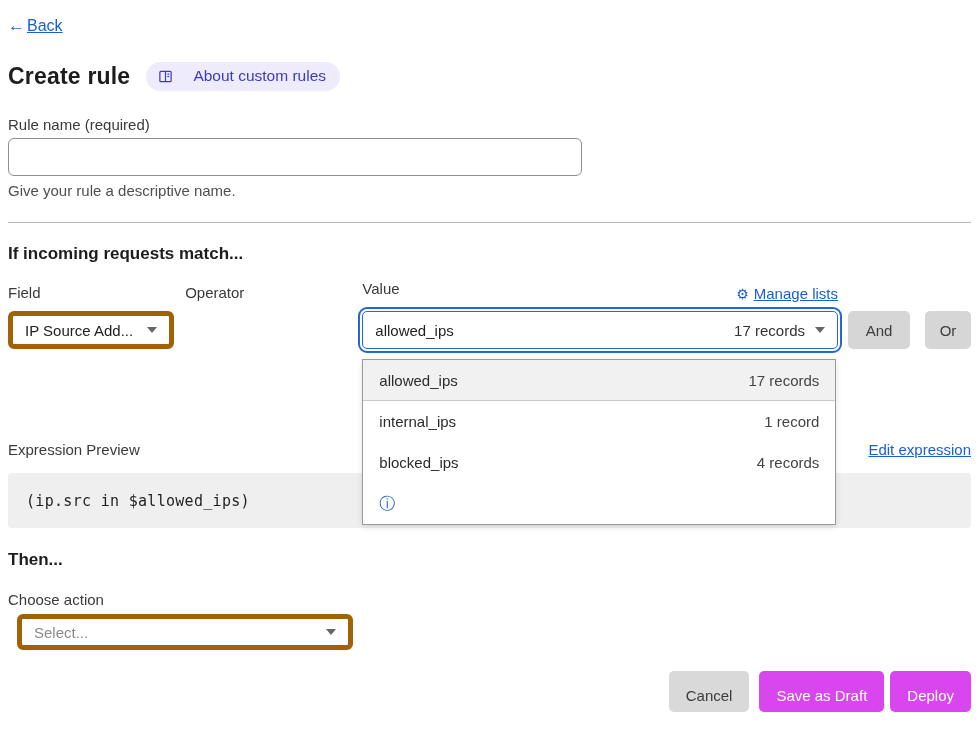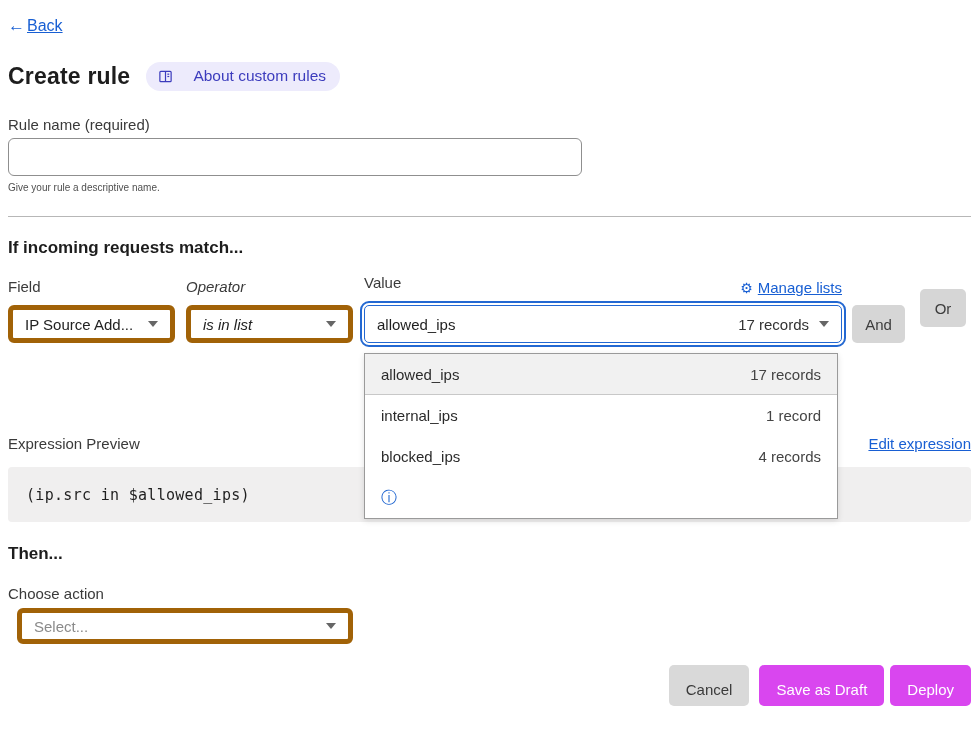--- a/index.html
+++ b/index.html
@@ -22,50 +22,50 @@
   .page-title { font-size: 23px; font-weight: 700; color: #1d1d1d; letter-spacing: .2px; }
   .about-badge { display: inline-flex; align-items: center; gap: 20px; background: #edebfc; color: #3c3cbd;
     border-radius: 15px; padding: 5px 14px 6px 12px; font-size: 15.5px; cursor: pointer; }
   .about-badge svg { display: block; }
 
   
   .field-label { font-size: 15px; color: #3a3a3a; }
   .rule-name-label { margin-top: 25px; }
   .rule-name-input { margin-top: 5px; width: 574px; height: 38px; border: 1px solid #8f8f8f; border-radius: 6px;
     font-family: "Liberation Sans", sans-serif; font-size: 15px; padding: 0 12px; color: #1f1f1f; display: block; outline: none; }
-  .helper-text { margin-top: 6px; font-size: 10px; color: #4f4f4f; }
+  .helper-text { margin-top: 6px; font-size: 15px; color: #4f4f4f; }
 
   hr.divider { margin-top: 23px; border: none; border-top: 1px solid #b7b7b7; }
 
   .section-heading { margin-top: 21px; font-size: 17px; font-weight: 700; color: #1d1d1d; }
 
   
   .controls-row { display: flex; margin-top: 20px; align-items: flex-start; }
   .col { display: flex; flex-direction: column; }
   .col-field { width: 167px; margin-right: 11px; }
-  .col-operator { width: 167px; margin-right: 11px; font-style: italic; }
+  .col-operator { width: 167px; margin-right: 11px; }
   .col-value { width: 478px; position: relative; }
   .col .field-label { margin-bottom: 8px; height: 19px; }
   .value-label-row { display: flex; justify-content: space-between; align-items: center; margin-bottom: 8px; height: 19px; }
   .manage-lists { display: inline-flex; align-items: center; gap: 5px; color: #185fd3; font-size: 15px; cursor: pointer; }
   .manage-lists .gear { font-size: 14px; text-decoration: none; }
   .manage-lists .link-text { text-decoration: underline; }
 
   .select-box { height: 38px; border: 5px solid #a16207; border-radius: 6px; background: #fff;
     display: flex; align-items: center; justify-content: space-between; padding: 0 12px; font-size: 15px; color: #222; cursor: pointer; }
   .caret { width: 0; height: 0; border-left: 5px solid transparent; border-right: 5px solid transparent; border-top: 6px solid #666; flex: none; margin-left: 10px; }
 
   .value-combo { height: 38px; border: 1px solid #2368d2; border-radius: 5px; outline: 2px solid #2368d2; outline-offset: 2px;
     background: #fff; display: flex; align-items: center; justify-content: space-between; padding: 0 12px; font-size: 15px; cursor: pointer; }
   .value-combo .combo-right { display: flex; align-items: center; color: #333; }
 
   .andor { display: flex; margin-left: 10px; align-self: flex-end; }
   .btn { font-family: "Liberation Sans", sans-serif; font-size: 15px; border: none; border-radius: 5px; cursor: pointer; }
   .btn-gray { background: #d6d6d6; color: #3d3d3d; }
-  .btn-and { height: 38px; width: 53px; margin-top: 16px; }
+  .btn-and { height: 38px; width: 62px; }
   .btn-or { height: 38px; width: 46px; margin-left: 15px; }
 
   
   .dropdown-panel { position: absolute; left: 0; top: 75px; width: 474px; background: #fff;
     border: 1px solid #9a9a9a; box-shadow: 0 2px 6px rgba(0,0,0,.12); z-index: 10; }
   .dropdown-item { height: 41px; display: flex; align-items: center; justify-content: space-between; padding: 0 16px; font-size: 15px; color: #2b2b2b; cursor: pointer; }
   .dropdown-item.highlighted { background: #f1f1f1; border-bottom: 1px solid #c8c8c8; }
   .dropdown-item .item-meta { color: #444; }
   .item-left { display: flex; align-items: center; gap: 11px; }
   .managed-badge { background: #a9ccf4; color: #16355e; font-size: 13.5px; padding: 3px 12px 4px; border-radius: 13px; }
@@ -129,24 +129,20 @@
     <div class="col col-field">
       <div class="field-label">Field</div>
       <div class="select-box">
         <span>IP Source Add...</span>
         <span class="caret"></span>
       </div>
     </div>
 
     <div class="col col-operator">
       <div class="field-label">Operator</div>
-      <div class="select-box">
-        <span>is in list</span>
-        <span class="caret"></span>
-      </div>
     </div>
 
     <div class="col col-value">
       <div class="value-label-row">
         <span class="field-label">Value</span>
         <span class="manage-lists">
           <span class="gear">⚙</span>
           <span class="link-text">Manage lists</span>
         </span>
       </div>

